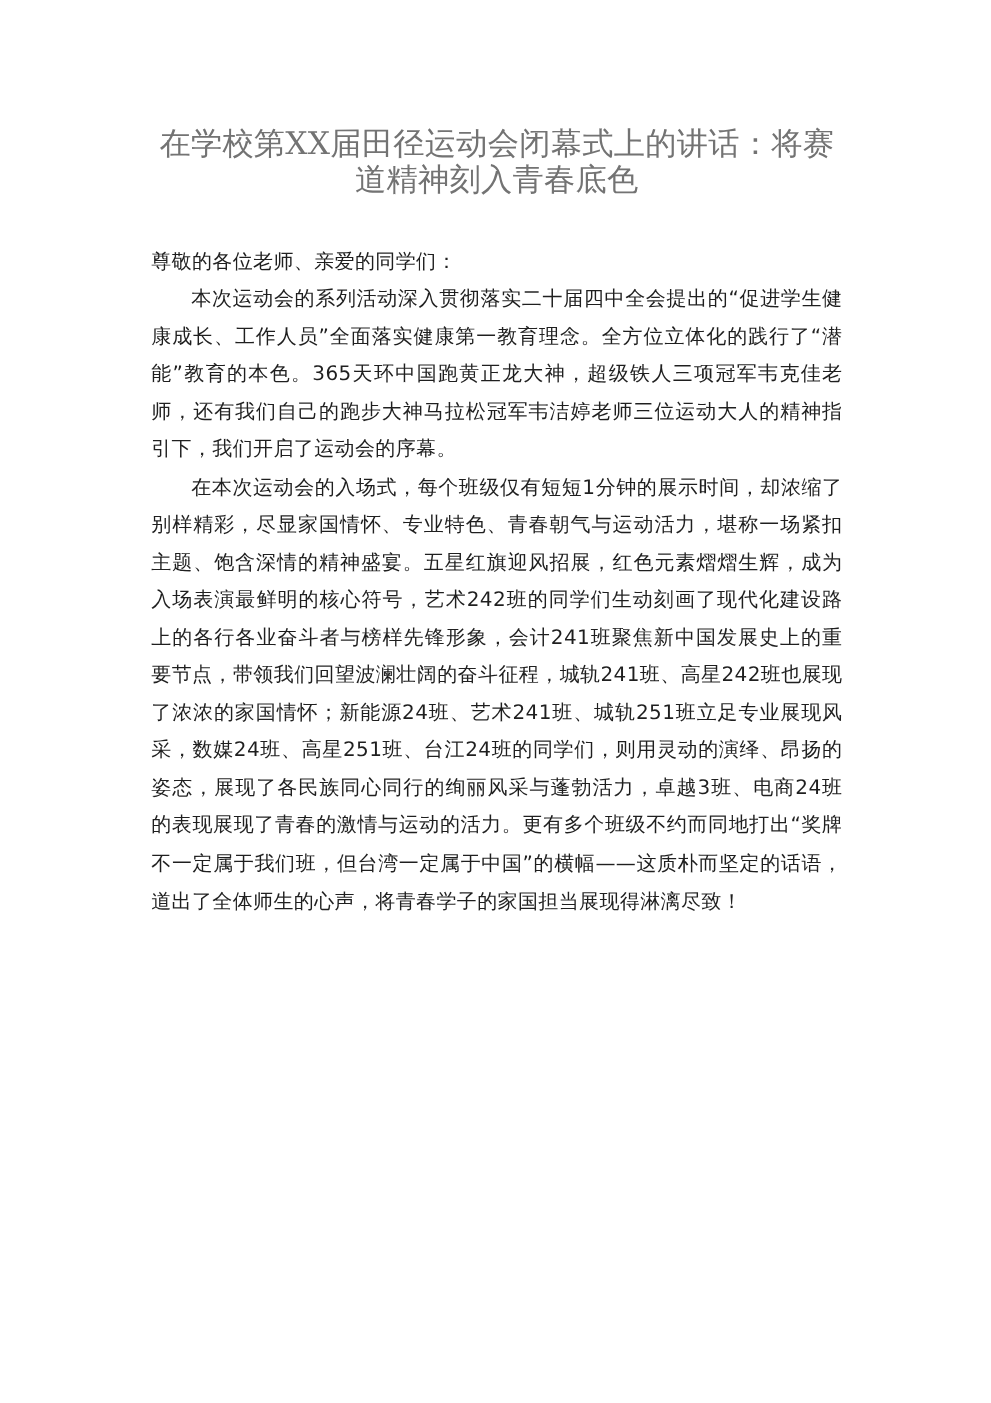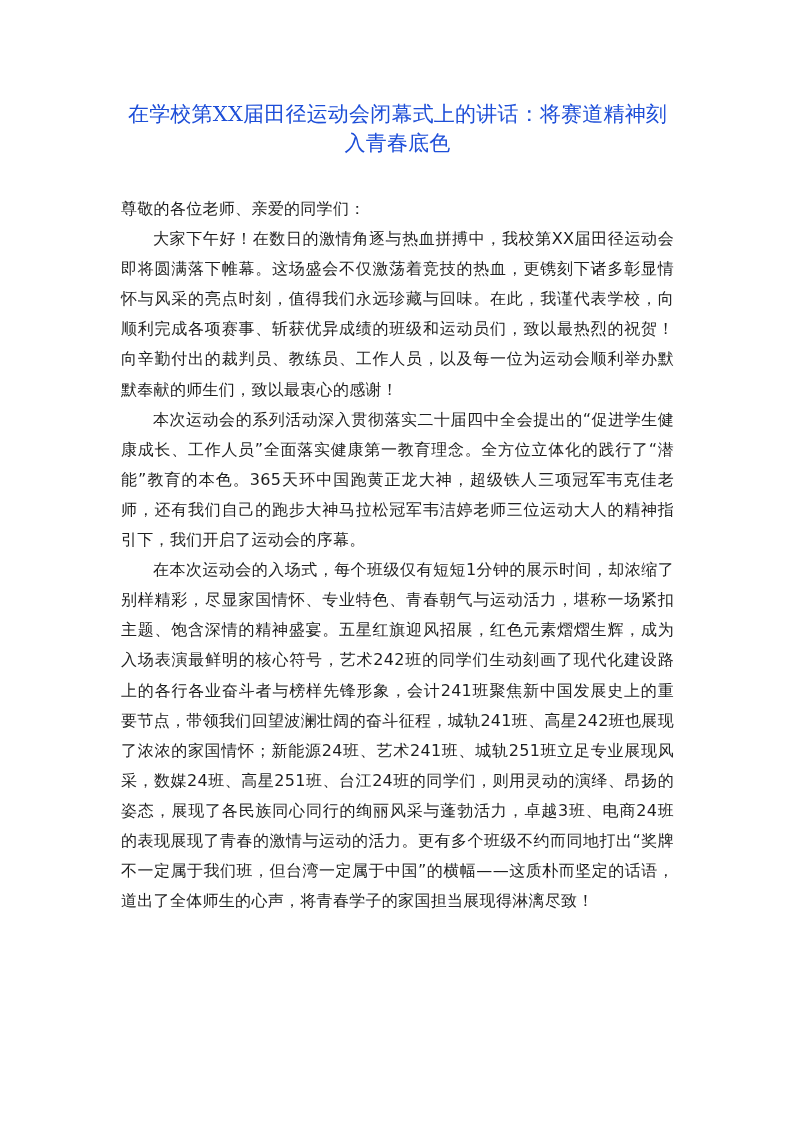--- a/index.html
+++ b/index.html
@@ -15,27 +15,27 @@
       color: #1a1a1a;
     }
     .page {
       position: absolute;
       left: 121px;
       top: 100px;
       width: 553px;
     }
     .doc-title {
       font-family: "DejaVu Serif", "Liberation Serif", serif;
-      font-size: 21px;
+      font-size: 25px;
       line-height: 29px;
       text-align: center;
       margin: 0;
       font-weight: normal;
       letter-spacing: 0.2px;
-      color: #1d4ed8;
+      color: #737373;
     }
     .body-text {
       margin-top: 36px;
       font-family: "DejaVu Sans", "Liberation Sans", sans-serif;
       font-size: 16px;
       line-height: 30.1px;
       color: #1f1f1f;
       text-align: justify;
       letter-spacing: 0.3px;
     }
@@ -49,17 +49,16 @@
     }
   </style>
 </head>
 <body>
 
 <div class="page">
   <h1 class="doc-title">在学校第XX届田径运动会闭幕式上的讲话：将赛道精神刻入青春底色</h1>
 
   <div class="body-text">
     <p class="salutation">尊敬的各位老师、亲爱的同学们：</p>
-    <p class="para">大家下午好！在数日的激情角逐与热血拼搏中，我校第XX届田径运动会即将圆满落下帷幕。这场盛会不仅激荡着竞技的热血，更镌刻下诸多彰显情怀与风采的亮点时刻，值得我们永远珍藏与回味。在此，我谨代表学校，向顺利完成各项赛事、斩获优异成绩的班级和运动员们，致以最热烈的祝贺！向辛勤付出的裁判员、教练员、工作人员，以及每一位为运动会顺利举办默默奉献的师生们，致以最衷心的感谢！</p>
     <p class="para">本次运动会的系列活动深入贯彻落实二十届四中全会提出的“促进学生健康成长、工作人员”全面落实健康第一教育理念。全方位立体化的践行了“潜能”教育的本色。365天环中国跑黄正龙大神，超级铁人三项冠军韦克佳老师，还有我们自己的跑步大神马拉松冠军韦洁婷老师三位运动大人的精神指引下，我们开启了运动会的序幕。</p>
     <p class="para">在本次运动会的入场式，每个班级仅有短短1分钟的展示时间，却浓缩了别样精彩，尽显家国情怀、专业特色、青春朝气与运动活力，堪称一场紧扣主题、饱含深情的精神盛宴。五星红旗迎风招展，红色元素熠熠生辉，成为入场表演最鲜明的核心符号，艺术242班的同学们生动刻画了现代化建设路上的各行各业奋斗者与榜样先锋形象，会计241班聚焦新中国发展史上的重要节点，带领我们回望波澜壮阔的奋斗征程，城轨241班、高星242班也展现了浓浓的家国情怀；新能源24班、艺术241班、城轨251班立足专业展现风采，数媒24班、高星251班、台江24班的同学们，则用灵动的演绎、昂扬的姿态，展现了各民族同心同行的绚丽风采与蓬勃活力，卓越3班、电商24班的表现展现了青春的激情与运动的活力。更有多个班级不约而同地打出“奖牌不一定属于我们班，但台湾一定属于中国”的横幅——这质朴而坚定的话语，道出了全体师生的心声，将青春学子的家国担当展现得淋漓尽致！</p>
   </div>
 </div>
 
 </body></html>

